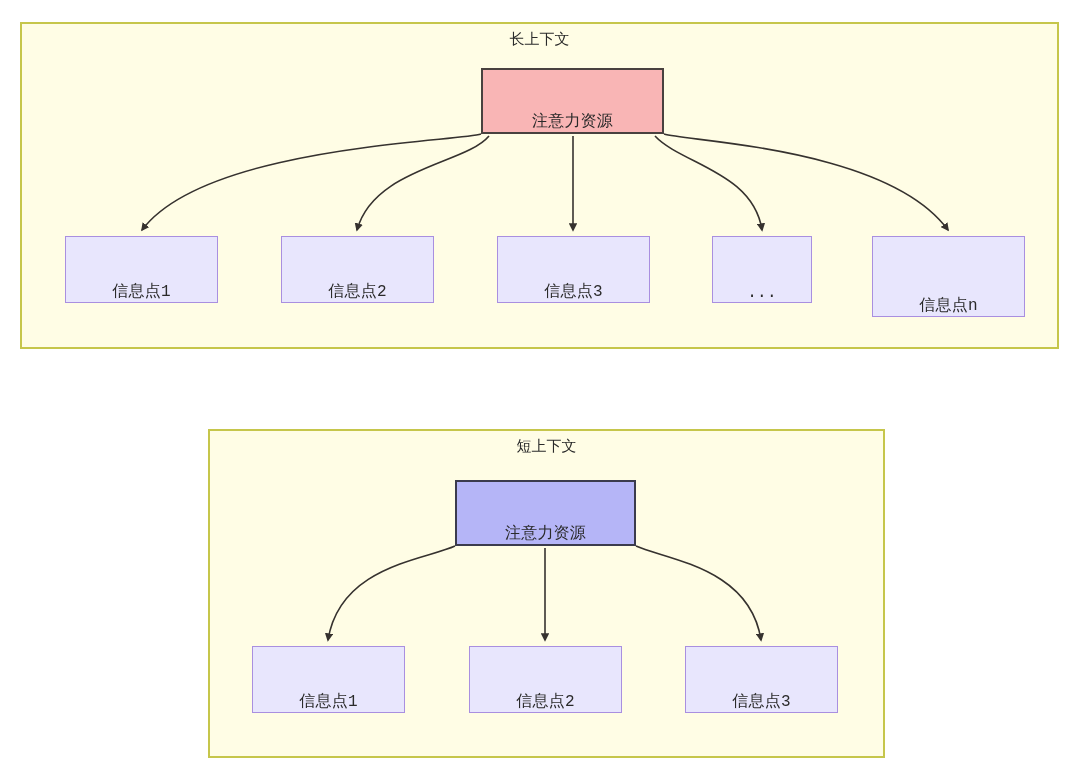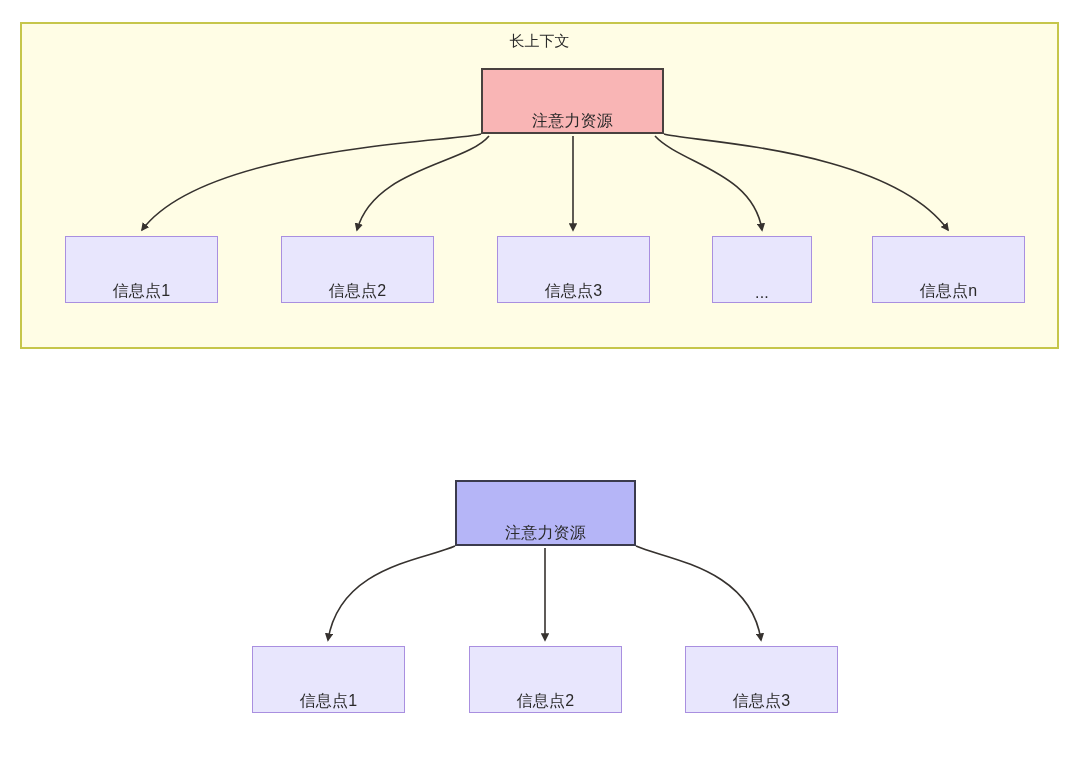--- a/index.html
+++ b/index.html
@@ -13,20 +13,21 @@
     font-family: "Liberation Sans", "DejaVu Sans", sans-serif;
     position: relative;
     overflow: hidden;
   }
   #canvas {
     position: absolute;
     left: 0;
     top: 0;
     width: 1080px;
     height: 774px;
+    font-family: Liberation Mono, monospace;
   }
   .group-box {
     position: absolute;
     background: #fffde5;
     border: 2px solid #c6c64b;
     box-sizing: border-box;
   }
   .group-title {
     position: absolute;
     top: 8px;
@@ -101,24 +102,27 @@
   </div>
   <div class="node node-info" style="left:281px; top:236px; width:153px; height:67px;">
     <span>信息点2</span>
   </div>
   <div class="node node-info" style="left:497px; top:236px; width:153px; height:67px;">
     <span>信息点3</span>
   </div>
   <div class="node node-info" style="left:712px; top:236px; width:100px; height:67px;">
     <span>...</span>
   </div>
-  <div class="node node-info" style="left:872px; top:236px; width:153px; height:67px;">
+  <div class="node node-info" style="left:872px; top:236px; width:153px; height:81px;">
     <span>信息点n</span>
   </div>
 
+  <div class="group-box" style="left:208px; top:429px; width:677px; height:329px;">
+    <div class="group-title">短上下文</div>
+  </div>
 
   <svg class="edges" viewBox="0 0 1080 774" xmlns="http://www.w3.org/2000/svg">
     <g fill="none" stroke="#36322f" stroke-width="1.6" marker-end="url(#arrow-dark)">
       <path d="M 455 546 C 424 560 340 566 328 640"></path>
       <path d="M 545 548 L 545 640"></path>
       <path d="M 636 546 C 668 560 750 568 761 640"></path>
     </g>
   </svg>
 
   <div class="node node-attn-short" style="left:455px; top:480px; width:181px; height:66px;">

